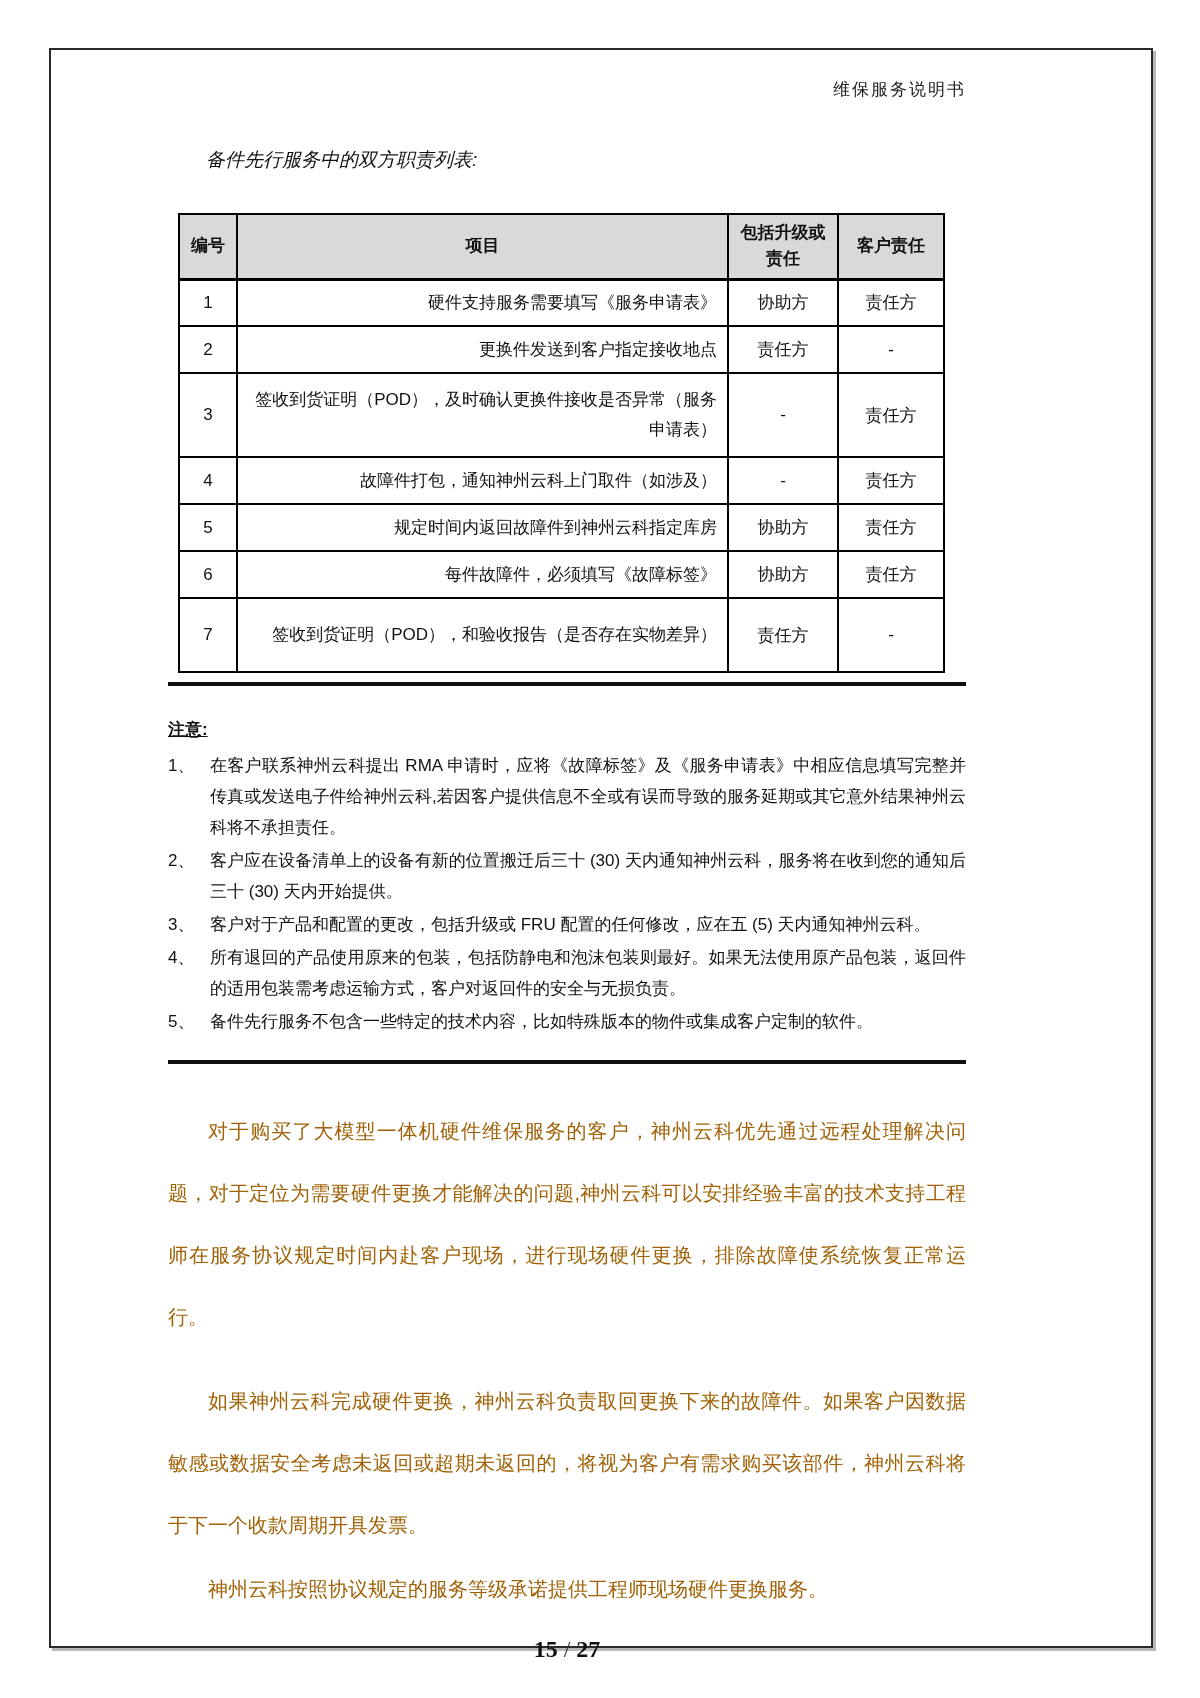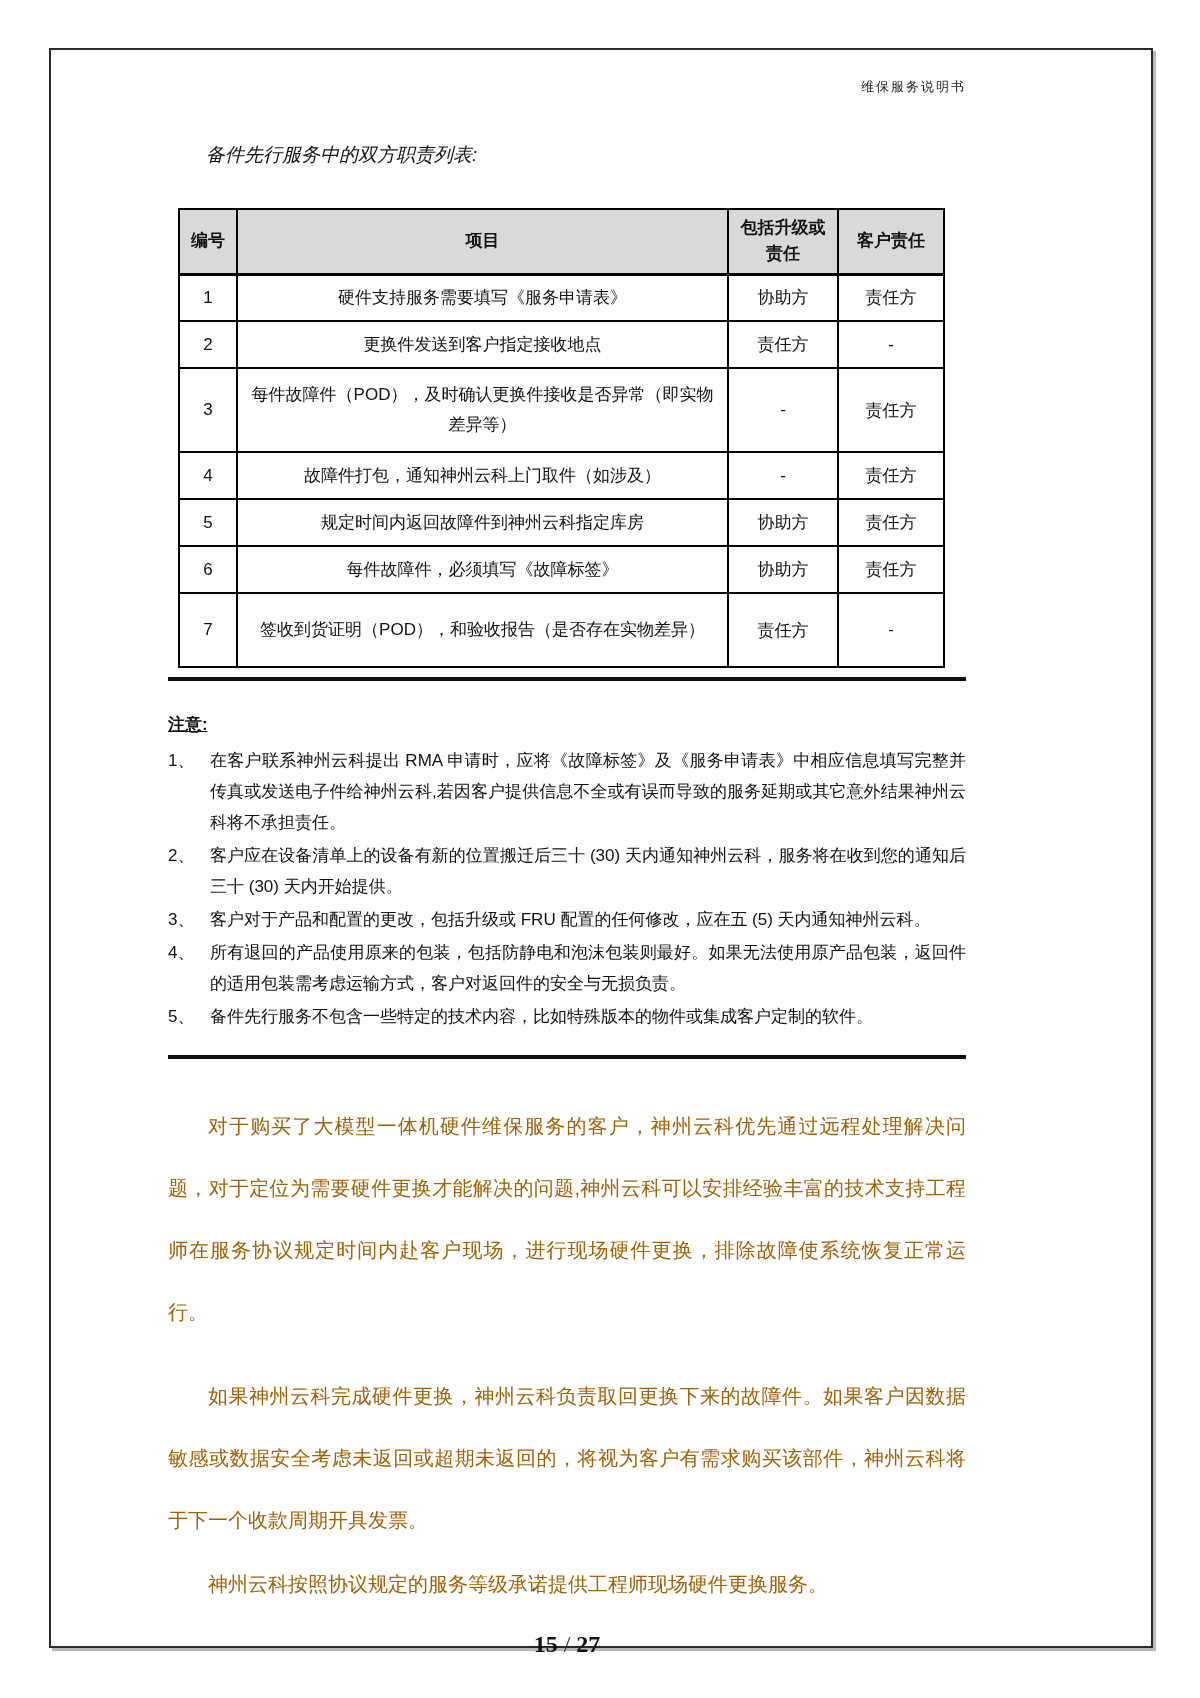--- a/index.html
+++ b/index.html
@@ -30,21 +30,21 @@
   .content {
     position: absolute;
     left: 117px;
     top: 0;
     width: 798px;
   }
   .doc-header {
     margin-top: 28px;
     text-align: right;
     font-family: "Liberation Serif", "DejaVu Serif", serif;
-    font-size: 13px;
+    font-size: 17px;
     letter-spacing: 2px;
     color: #222;
   }
   .intro {
     margin-top: 46px;
     font-size: 19px;
     padding-left: 38px;
     font-style: italic;
   }
   table.resp-table {
@@ -70,21 +70,21 @@
     font-weight: bold;
     text-align: center;
     line-height: 26px;
     border-bottom-width: 3px;
   }
   .resp-table td { background: #ffffff; }
   .resp-table td.cell-no, .resp-table td.cell-vendor, .resp-table td.cell-customer {
     text-align: center;
   }
   .resp-table td.cell-item {
-    text-align: center;
+    text-align: right;
     padding: 4px 10px;
     line-height: 30px;
   }
   .resp-table tr.h47 { height: 47px; }
   .resp-table tr.h84 { height: 84px; }
   .resp-table tr.h74 { height: 74px; }
   .thick-rule {
     margin-top: 9px;
     width: 798px;
     height: 4px;
@@ -178,21 +178,21 @@
             <td class="cell-customer">责任方</td>
           </tr>
           <tr class="h47">
             <td class="cell-no">2</td>
             <td class="cell-item">更换件发送到客户指定接收地点</td>
             <td class="cell-vendor">责任方</td>
             <td class="cell-customer">-</td>
           </tr>
           <tr class="h84">
             <td class="cell-no">3</td>
-            <td class="cell-item">每件故障件（POD），及时确认更换件接收是否异常（即实物差异等）</td>
+            <td class="cell-item">签收到货证明（POD），及时确认更换件接收是否异常（服务申请表）</td>
             <td class="cell-vendor">-</td>
             <td class="cell-customer">责任方</td>
           </tr>
           <tr class="h47">
             <td class="cell-no">4</td>
             <td class="cell-item">故障件打包，通知神州云科上门取件（如涉及）</td>
             <td class="cell-vendor">-</td>
             <td class="cell-customer">责任方</td>
           </tr>
           <tr class="h47">

